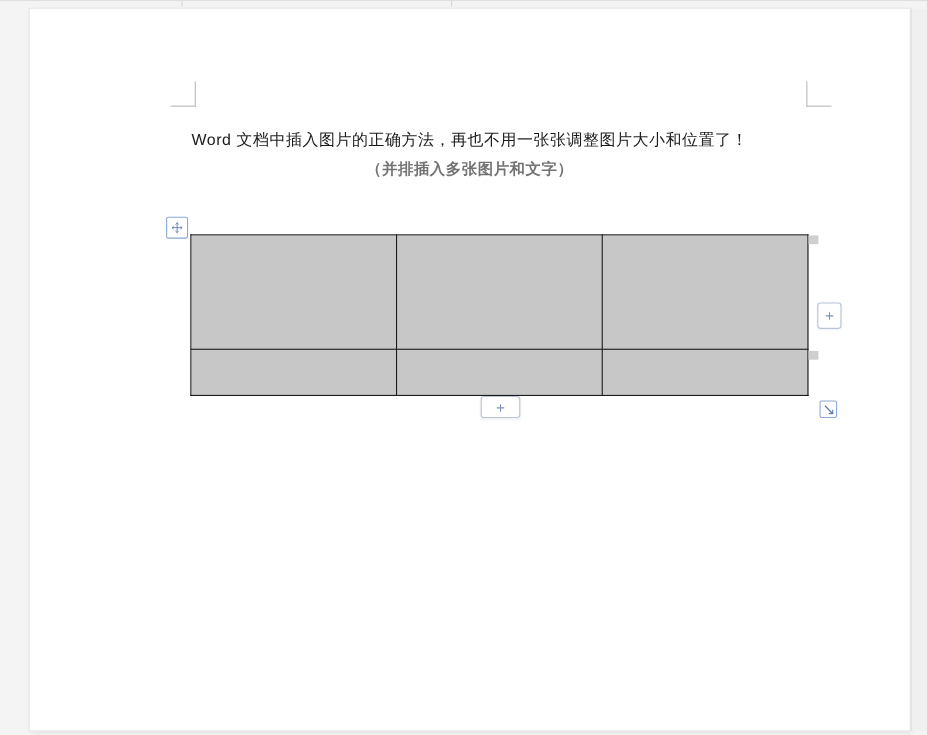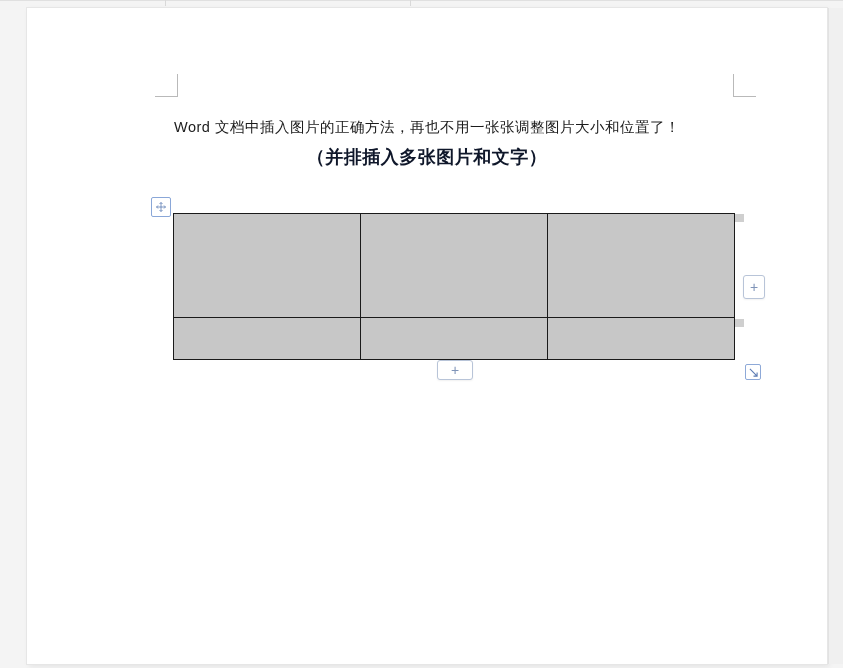--- a/index.html
+++ b/index.html
@@ -82,23 +82,23 @@
     font-size: 14.5px;
     color: #1b1b1b;
     letter-spacing: 0.5px;
   }
   .subtitle {
     position: absolute;
     left: 0;
     top: 137px;
     width: 100%;
     text-align: center;
-    font-size: 18px;
+    font-size: 14px;
     font-weight: 600;
-    color: #0f172a;
+    color: #737373;
     letter-spacing: 0.5px;
   }
 
   
   .tbl-move {
     position: absolute;
     left: 124px;
     top: 189px;
     width: 18px;
     height: 18px;

